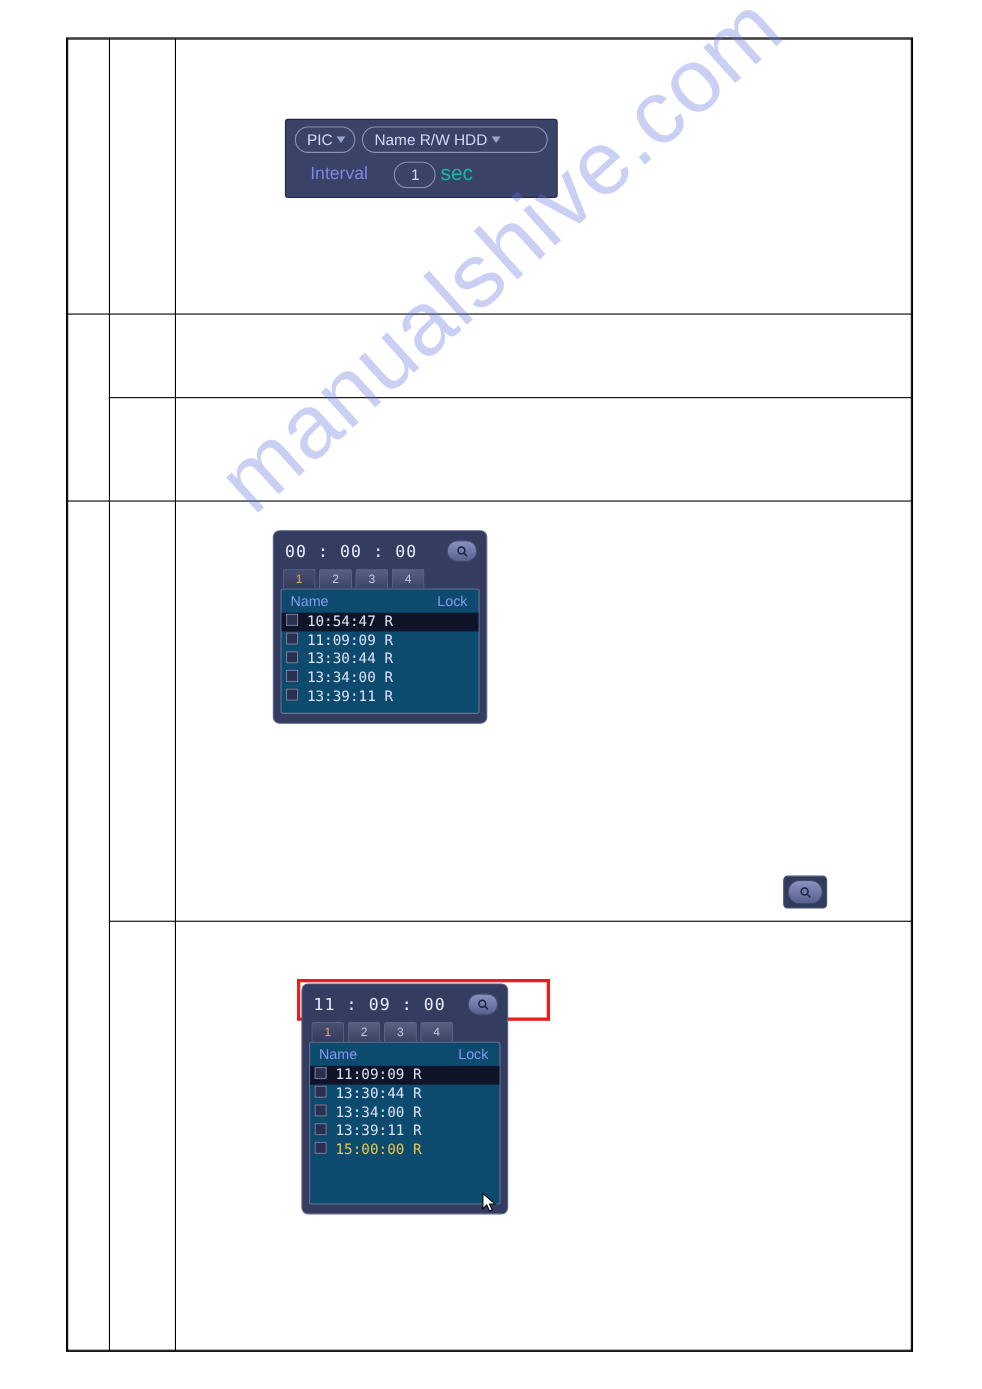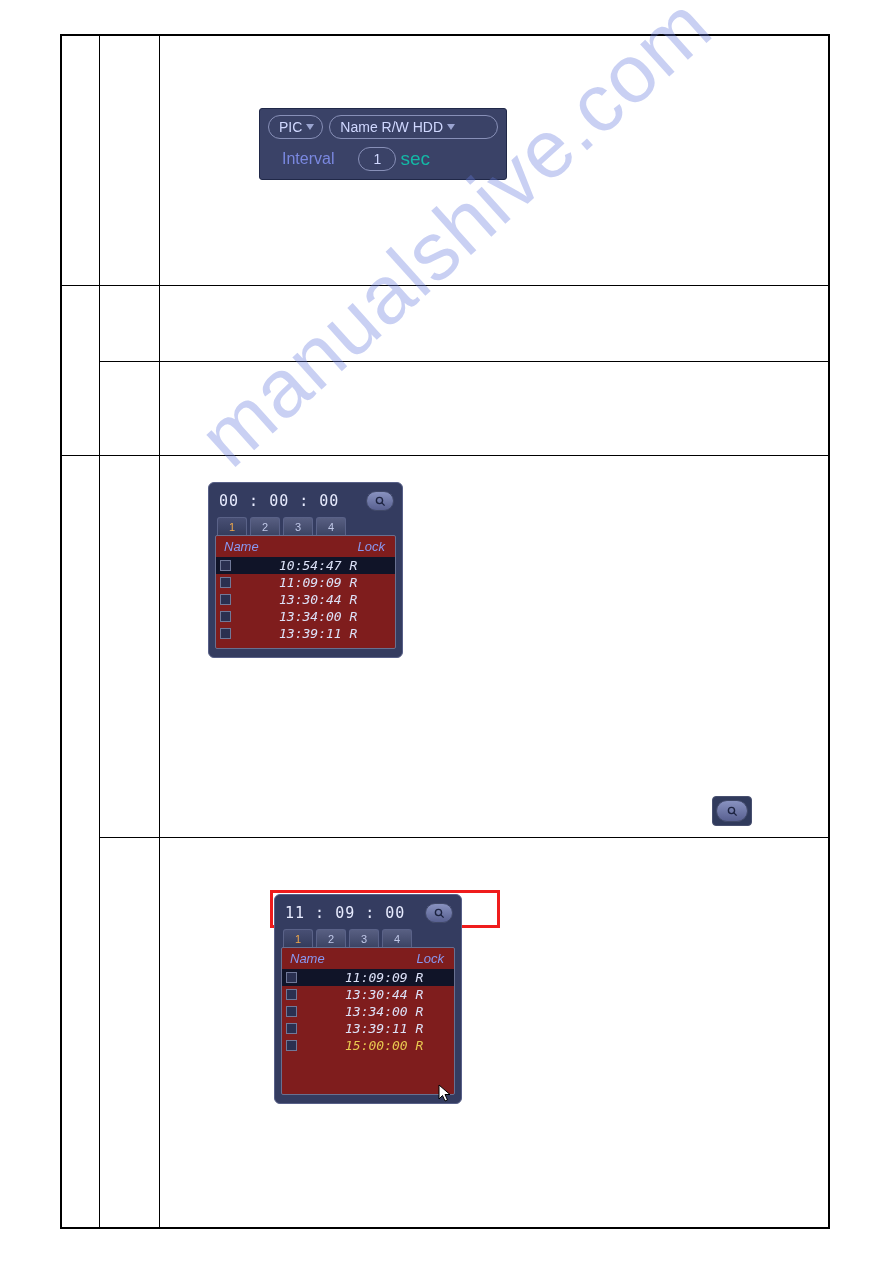--- a/index.html
+++ b/index.html
@@ -151,39 +151,37 @@
     align-items: center;
     justify-content: center;
     font-size: 11px;
     color: #c0c8e8;
   }
   .tab.active { color: #f0a84a; background: linear-gradient(#484f74, #343c5c); }
   .list-box {
     border: 1px solid #687090;
     border-radius: 2px;
     margin: 0 2px;
-    background: #7f1d1d;
+    background: #0c4a6e;
     padding-bottom: 6px;
-    font-style: italic;
   }
   .list-header {
     display: flex;
     justify-content: space-between;
     padding: 3px 10px 3px 8px;
     color: #8898f0;
     font-size: 13px;
   }
   .list-row {
     display: flex;
-    align-items: center;
+    align-items: flex-start;
     padding: 1px 4px;
     font-size: 13px;
     color: #dde2f8;
     font-family: monospace;
-    gap: 40px;
   }
   .list-row.highlight { background: #101428; }
   .list-row.alt-color { color: #e8c850; }
   .chk {
     width: 11px; height: 11px;
     border: 1px solid #707898;
     margin-right: 8px;
     background: #2a3050;
     flex-shrink: 0;
   }
@@ -216,21 +214,21 @@
   }
 
   .cell3-1 { height: 250px; }
   .cell3-2 { height: 76px; }
   .cell3-3 { height: 94px; }
   .cell3-4 { height: 382px; position: relative; }
   .cell3-5 { position: relative; }
 
   .panel2-wrap {
     margin-top: 22px;
-    margin-left: 44px;
+    margin-left: 84px;
     display: inline-block;
   }
   .panel3-wrap {
     margin-top: 52px;
     margin-left: 110px;
     display: inline-block;
     position: relative;
   }
 </style>
 </head>

